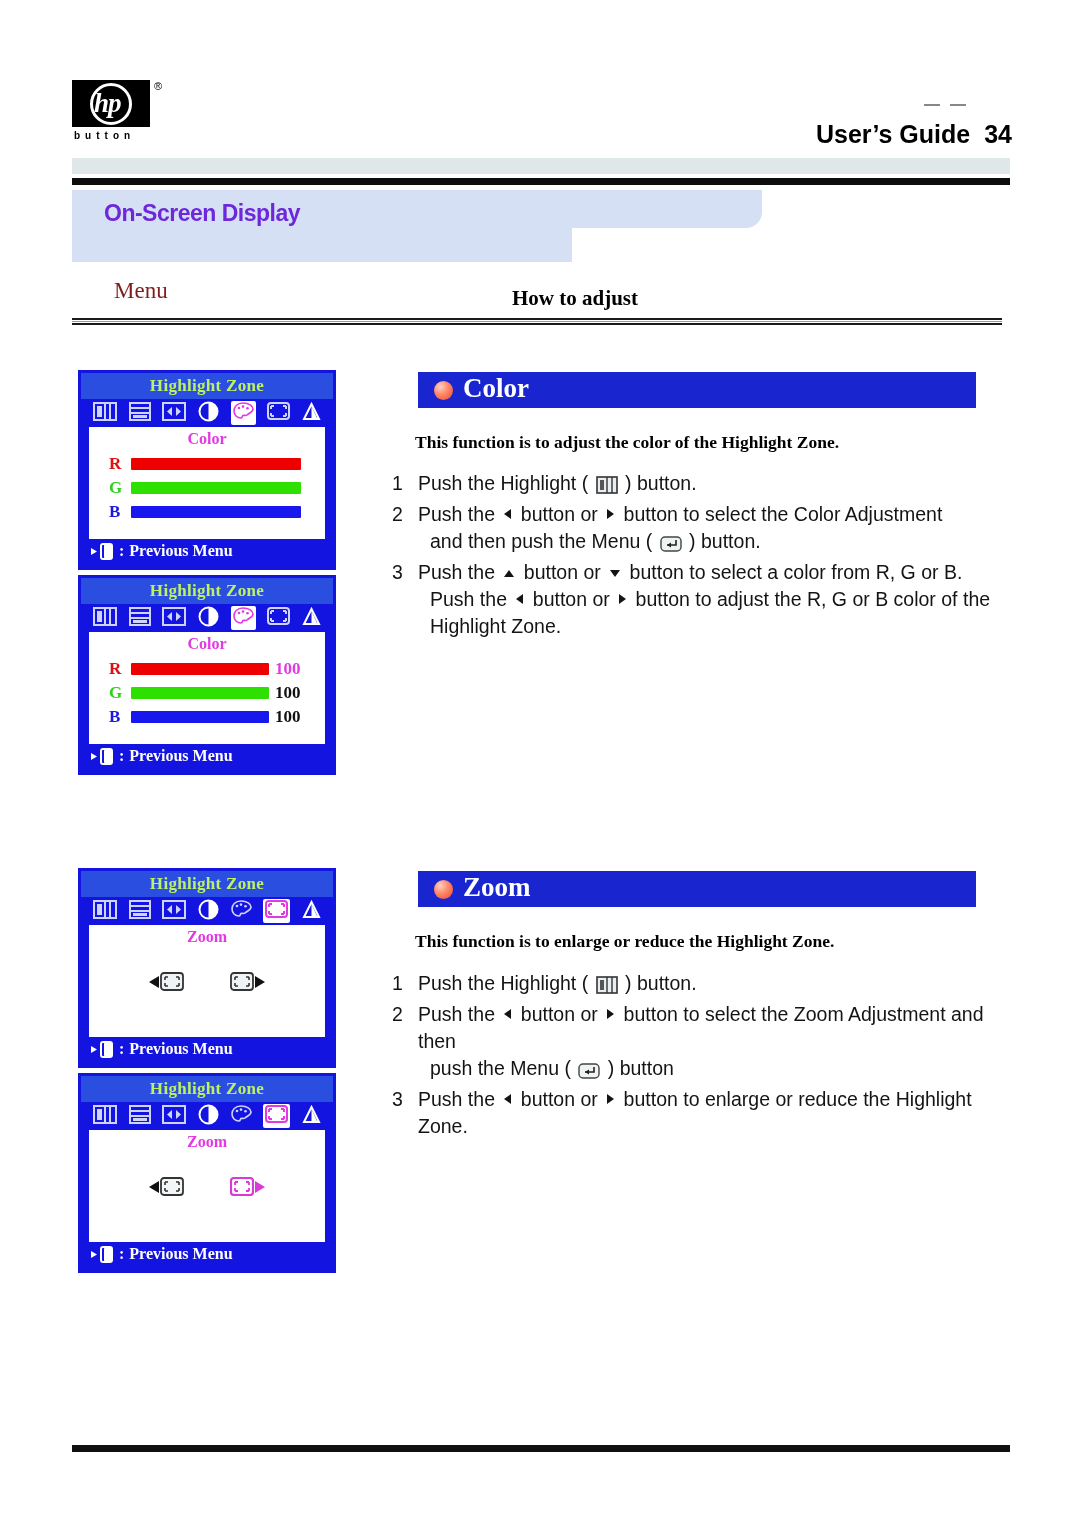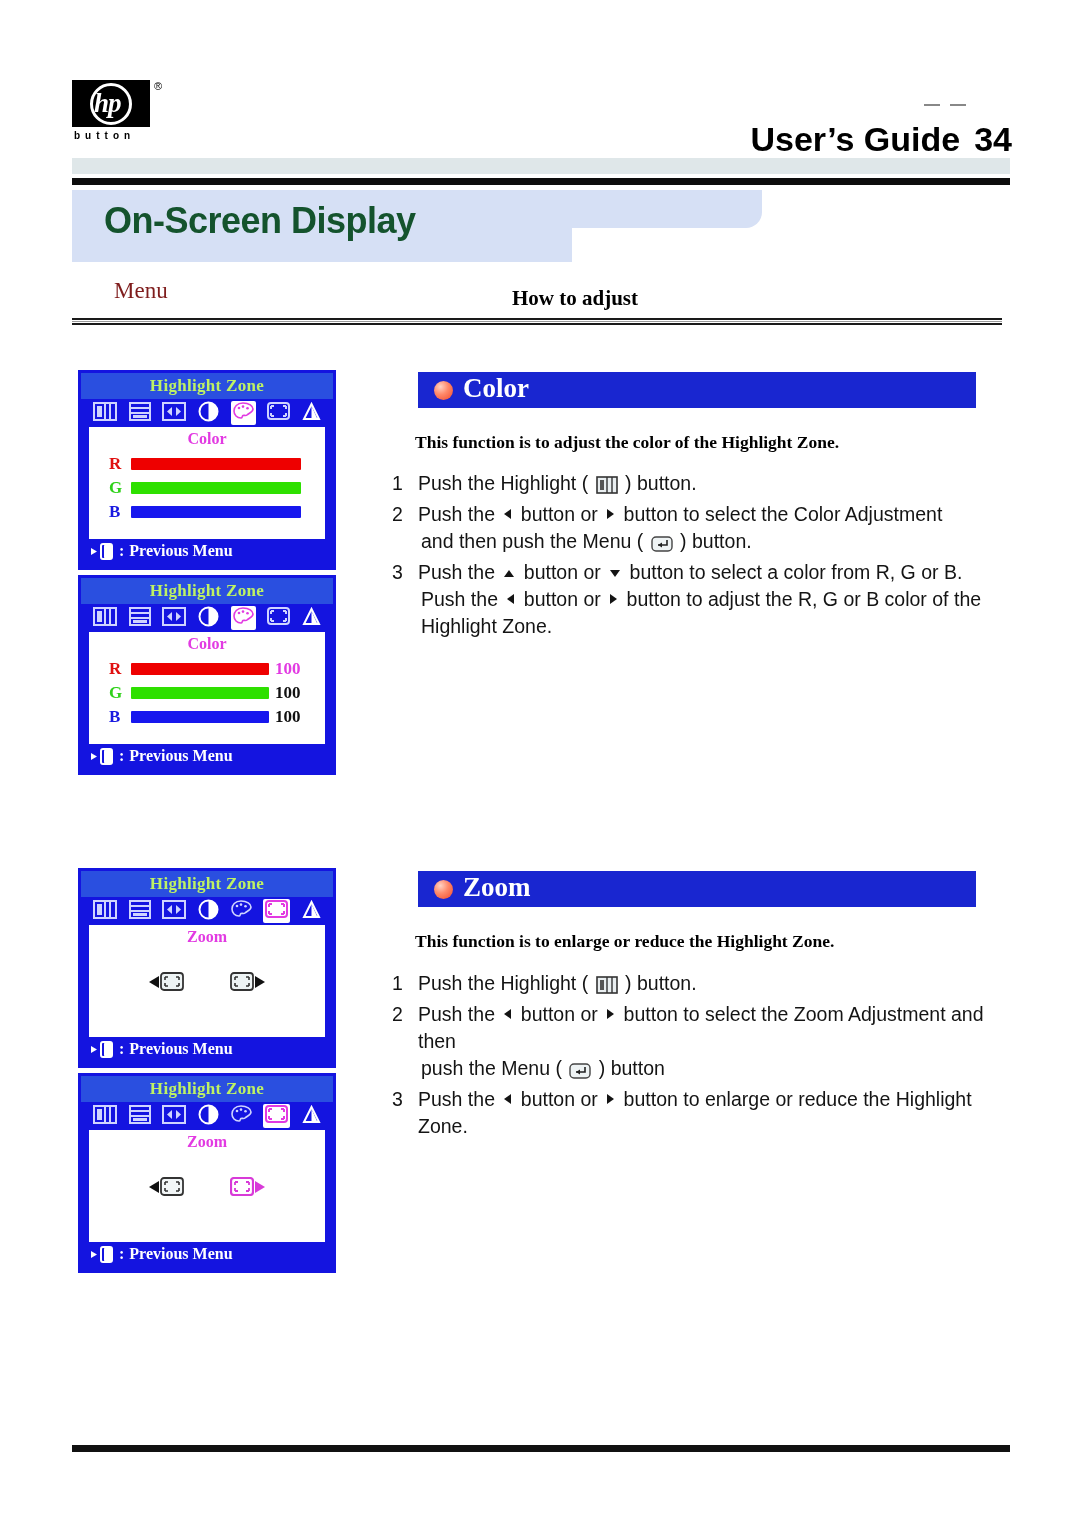--- a/index.html
+++ b/index.html
@@ -29,21 +29,21 @@
     font-family:"Liberation Sans", sans-serif;
   }
   .hp-logo .invent{
     position:absolute;left:2px;top:50px;font-size:10px;font-weight:700;letter-spacing:5px;
     color:#000;font-family:"Liberation Sans", sans-serif;
   }
 
   .guide-line{
     position:absolute;right:68px;top:120px;
     font-family:"Liberation Sans", sans-serif;
-    font-weight:700;font-size:34px;color:#000;white-space:nowrap;
+    font-weight:700;font-size:25px;color:#000;white-space:nowrap;
   }
   .guide-line .num{margin-left:14px;}
   .tickmarks{
     position:absolute;right:110px;top:104px;width:46px;height:3px;
   }
   .tickmarks i{position:absolute;top:0;height:2px;background:#888;display:block;}
   .tickmarks i.a{left:0;width:16px;}
   .tickmarks i.b{left:26px;width:16px;}
 
   .grayband{
@@ -58,21 +58,21 @@
   .titleblock .left{
     position:absolute;left:0;top:0;width:500px;height:72px;background:#d6e0f5;
   }
   .titleblock .rightlower{
     position:absolute;left:490px;top:0;width:200px;height:38px;background:#d6e0f5;
     border-bottom-right-radius:16px;
   }
   .title-text{
     position:absolute;left:32px;top:10px;
     font-family:"Liberation Sans", sans-serif;
-    font-weight:700;font-size:36px;color:#14532d;letter-spacing:-0.5px;
+    font-weight:700;font-size:23px;color:#6d28d9;letter-spacing:-0.5px;
   }
 
   .colhead{position:absolute;left:72px;top:278px;width:938px;height:32px;}
   .colhead .menu{
     position:absolute;left:42px;top:0;font-weight:400;font-size:23px;color:#7f1d1d;
   }
   .colhead .howto{
     position:absolute;left:440px;top:8px;font-weight:700;font-size:21px;color:#000;
   }
   .double-rule{position:absolute;left:72px;top:318px;width:930px;height:7px;}
@@ -99,21 +99,21 @@
 
   .lead{
     position:absolute;font-weight:700;font-size:17.5px;color:#000;
     font-family:"Liberation Serif", serif;white-space:nowrap;
   }
 
   .steps{position:absolute;font-family:"Liberation Sans", sans-serif;font-size:19.5px;color:#141414;}
   .steps .row{display:flex;align-items:flex-start;line-height:27px;}
   .steps .num{width:26px;flex:0 0 26px;}
   .steps .txt{flex:1;}
-  .steps .cont{margin-left:29px;line-height:27px;}
+  .steps .cont{margin-left:38px;line-height:27px;}
   .tri-l, .tri-r{display:inline-block;width:0;height:0;vertical-align:2px;}
   .tri-l{border-top:5px solid transparent;border-bottom:5px solid transparent;border-right:7px solid #141414;margin:0 4px;}
   .tri-r{border-top:5px solid transparent;border-bottom:5px solid transparent;border-left:7px solid #141414;margin:0 4px;}
   .tri-u{display:inline-block;width:0;height:0;border-left:5px solid transparent;border-right:5px solid transparent;border-bottom:7px solid #141414;margin:0 4px;vertical-align:2px;}
   .tri-d{display:inline-block;width:0;height:0;border-left:5px solid transparent;border-right:5px solid transparent;border-top:7px solid #141414;margin:0 4px;vertical-align:2px;}
 
   .ib{display:inline-block;vertical-align:-4px;margin:0 2px;}
 
   
   .osd{

